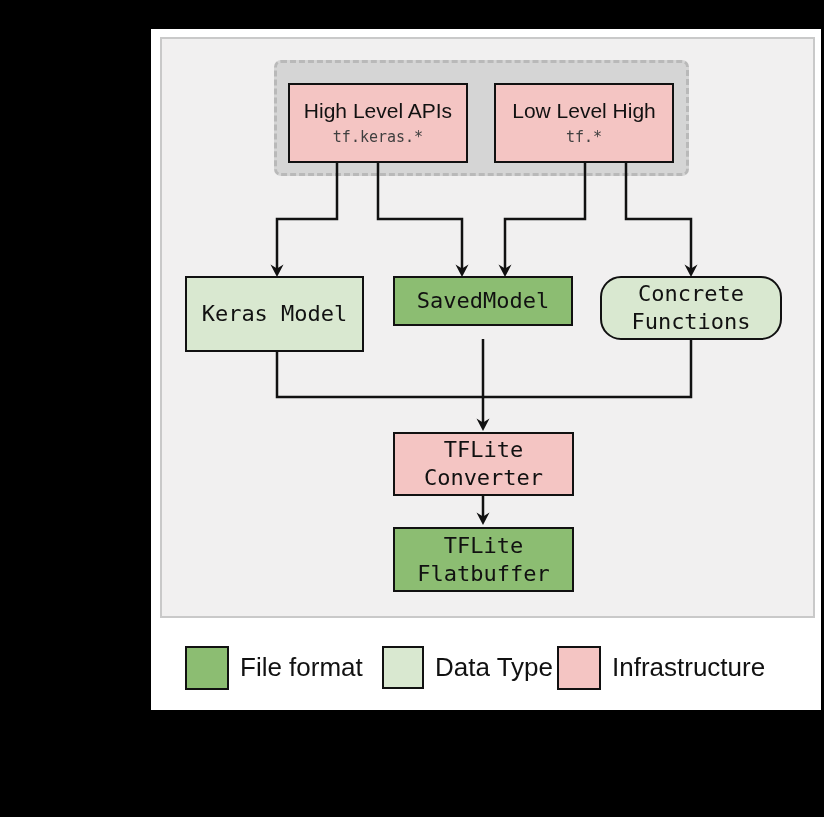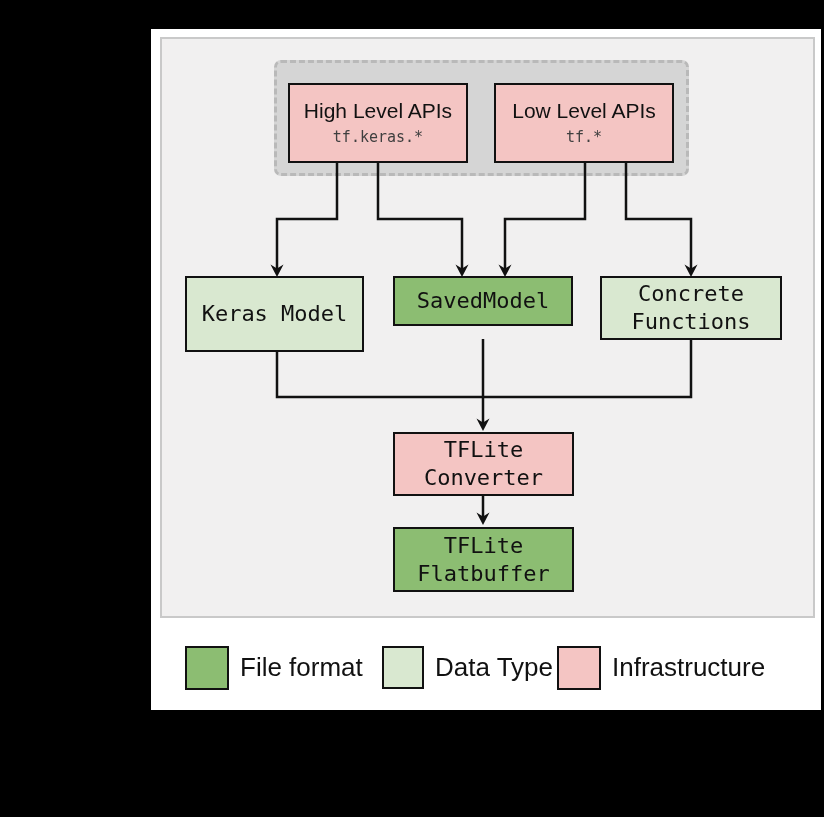--- a/index.html
+++ b/index.html
@@ -52,31 +52,31 @@
       <polygon points="476.5,418.5 483,431 489.5,418.5 483,422.5"></polygon>
       <polygon points="476.5,512.5 483,525 489.5,512.5 483,516.5"></polygon>
     </g>
   </svg>
 
   <div class="node api-node" style="left: 288px; background-color: rgb(244, 197, 195);">
     <div class="api-title">High Level APIs</div>
     <div class="api-code">tf.keras.*</div>
   </div>
   <div class="node api-node" style="left: 494px; background-color: rgb(244, 197, 195);">
-    <div class="api-title">Low Level APIs</div>
+    <div class="api-title">Low Level High</div>
     <div class="api-code">tf.*</div>
   </div>
 
   <div class="node" style="left: 185px; top: 276px; width: 179px; height: 76px; background-color: rgb(217, 232, 208);">
     <div class="mono-label">Keras Model</div>
   </div>
   <div class="node" style="left: 393px; top: 276px; width: 180px; height: 50px; background-color: rgb(140, 189, 114);">
     <div class="mono-label">SavedModel</div>
   </div>
-  <div class="node" style="left: 600px; top: 276px; width: 182px; height: 64px; background-color: rgb(217, 232, 208);">
+  <div class="node" style="left: 600px; top: 276px; width: 182px; height: 64px; background-color: rgb(217, 232, 208); border-radius: 21px;">
     <div class="mono-label">Concrete
 Functions</div>
   </div>
 
   <div class="node" style="left: 393px; top: 432px; width: 181px; height: 64px; background-color: rgb(244, 197, 195);">
     <div class="mono-label">TFLite
 Converter</div>
   </div>
   <div class="node" style="left: 393px; top: 527px; width: 181px; height: 65px; background-color: rgb(140, 189, 114);">
     <div class="mono-label">TFLite

